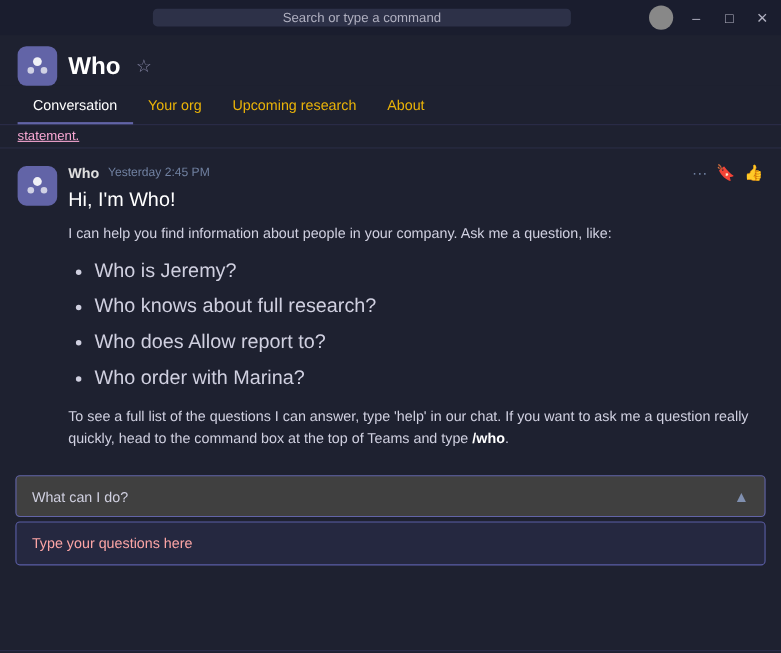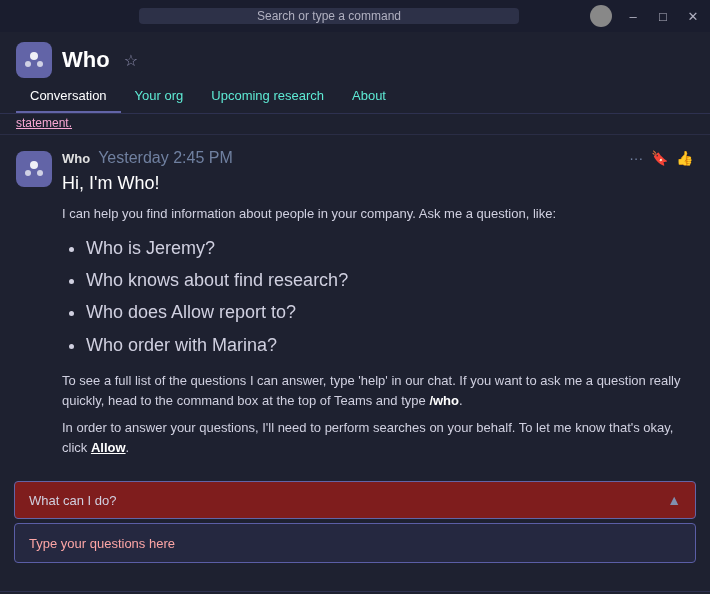--- a/index.html
+++ b/index.html
@@ -90,21 +90,21 @@
       display: flex;
       gap: 0;
       padding: 0 16px;
       background: #1e2130;
       border-bottom: 1px solid #2e3150;
       margin-top: 2px;
     }
     .tab {
       padding: 8px 14px;
       font-size: 13px;
-      color: #5eead4;
+      color: #eab308;
       cursor: pointer;
       border-bottom: 2px solid transparent;
       position: relative;
     }
     .tab.active {
       color: #ffffff;
       border-bottom: 2px solid #6264a7;
     }
 
     
@@ -157,21 +157,21 @@
       align-items: center;
       gap: 8px;
       margin-bottom: 6px;
     }
     .msg-author {
       font-size: 13px;
       font-weight: 600;
       color: #e0e0e0;
     }
     .msg-time {
-      font-size: 16px;
+      font-size: 11px;
       color: #7080a0;
       text-align: right;
     }
     .msg-actions {
       margin-left: auto;
       display: flex;
       gap: 8px;
       align-items: center;
     }
     .msg-action-btn {
@@ -204,21 +204,21 @@
     .msg-text b {
       font-weight: 700;
       color: #ffffff;
     }
     .msg-text a {
       color: #7b83eb;
     }
 
     
     .what-bar {
-      background: #7f1d1d;
+      background: #404040;
       border: 1.5px solid #6264a7;
       border-radius: 4px;
       margin: 6px 14px 4px 14px;
       padding: 10px 14px;
       display: flex;
       align-items: center;
       justify-content: space-between;
       cursor: pointer;
     }
     .what-bar-text {
@@ -320,32 +320,28 @@
         <div class="msg-actions">
           <span class="msg-action-btn">···</span>
           <span class="msg-action-btn">🔖</span>
           <span class="msg-action-btn">👍</span>
         </div>
       </div>
       <div class="msg-title">Hi, I'm Who!</div>
       <div class="msg-text">I can help you find information about people in your company. Ask me a question, like:</div>
       <ul class="msg-list">
         <li>Who is Jeremy?</li>
-        <li>Who knows about find research?</li>
+        <li>Who knows about full research?</li>
         <li>Who does Allow report to?</li>
         <li>Who order with Marina?</li>
       </ul>
       <div class="msg-text">
         <span>To see a full list of the questions I can answer, type 'help' in our chat. If you want to ask me a question really quickly, head to the command box at the top of Teams and type</span>
         <b>/who</b>.
       </div>
-      <div class="msg-text">
-        <span>In order to answer your questions, I'll need to perform searches on your behalf. To let me know that's okay, click</span>
-        <b><a href="#" style="color:#ffffff;">Allow</a></b><span>.</span>
-      </div>
     </div>
   </div>
 
   <div class="what-bar">
     <span class="what-bar-text">What can I do?</span>
     <span class="what-bar-icon">▲</span>
   </div>
 
   <div class="input-area">
     <span class="input-placeholder">Type your questions here</span>

